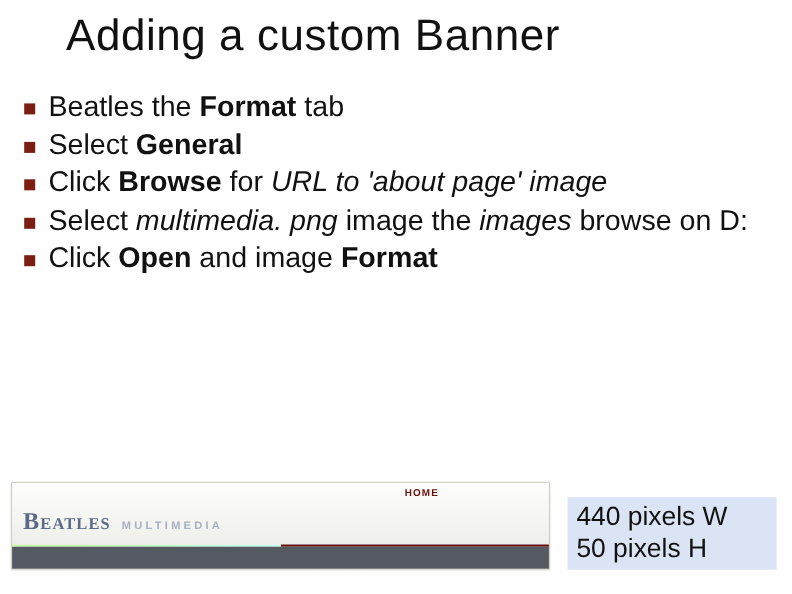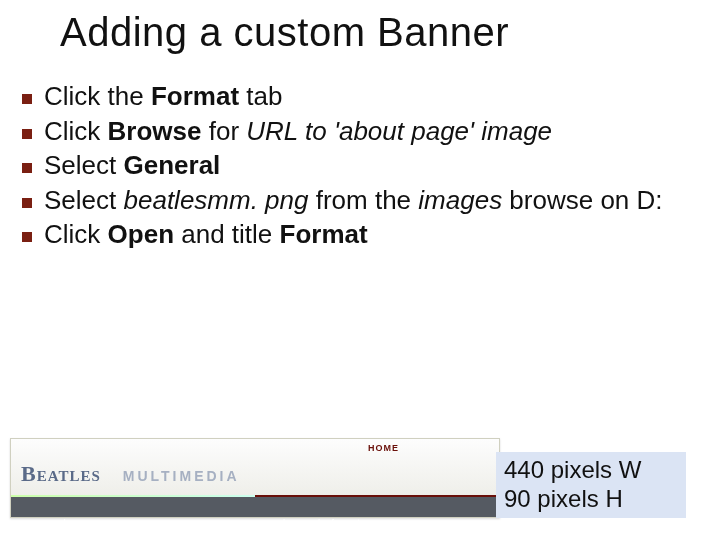--- a/index.html
+++ b/index.html
@@ -85,48 +85,48 @@
     color: #6a100a;
     font-weight: 700;
     letter-spacing: 1px;
   }
   .footer-img .logo {
     position: absolute;
     left: 10px;
     top: 22px;
     display: flex;
     align-items: baseline;
-    gap: 22px;
+    gap: 10px;
   }
   .footer-img .logo .b {
     font-family: Georgia, 'Times New Roman', serif;
     font-variant: small-caps;
     font-size: 22px;
     letter-spacing: 1px;
     color: #5a6a88;
     font-weight: 700;
   }
   .footer-img .logo .m {
     font-family: Verdana, Geneva, sans-serif;
-    font-size: 14px;
+    font-size: 10px;
     letter-spacing: 3px;
     color: #a6b0c2;
     text-transform: uppercase;
     font-weight: 700;
   }
   .footer-img .thin-bar {
     position: absolute;
     left: 0; right: 0;
     bottom: 20px;
     height: 2px;
     background: linear-gradient(90deg, #cfa 0%, #cfe 50%, #6a100a 50%, #6a100a 100%);
   }
   .dim-box {
     position: absolute;
-    right: 34px;
+    right: 14px;
     bottom: 22px;
     width: 190px;
     height: 66px;
     background: #dbe4f4;
     box-sizing: border-box;
     padding: 4px 8px;
     font-size: 24px;
     line-height: 1.2;
     color: #111;
   }
@@ -134,52 +134,52 @@
 </head>
 <body>
 
 <div class="slide">
 
   <div class="title">Adding a custom Banner</div>
 
   <div class="body">
 
     <div class="li">
-      <span class="bullet"></span><span>Click the </span><span class="bold">Format</span><span> tab</span>
+      <span class="bullet"></span><span>Beatles the </span><span class="bold">Format</span><span> tab</span>
+    </div>
+
+    <div class="li">
+      <span class="bullet"></span><span>Select </span><span class="bold">General</span>
     </div>
 
     <div class="li">
       <span class="bullet"></span><span>Click </span><span class="bold">Browse</span><span> for </span><span class="ital">URL to 'about page' image</span>
     </div>
 
     <div class="li">
-      <span class="bullet"></span><span>Select </span><span class="bold">General</span>
+      <span class="bullet"></span><span>Select </span><span class="ital">multimedia. png</span><span> image the </span><span class="ital">images</span><span> browse on D:</span>
     </div>
 
     <div class="li">
-      <span class="bullet"></span><span>Select </span><span class="ital">beatlesmm. png</span><span> from the </span><span class="ital">images</span><span> browse on D:</span>
-    </div>
-
-    <div class="li">
-      <span class="bullet"></span><span>Click </span><span class="bold">Open</span><span> and title </span><span class="bold">Format</span>
+      <span class="bullet"></span><span>Click </span><span class="bold">Open</span><span> and image </span><span class="bold">Format</span>
     </div>
 
   </div>
 
   <div class="footer-img">
     <div class="home">HOME</div>
     <div class="logo">
       <span class="b">Beatles</span>
       <span class="m">multimedia</span>
     </div>
     <div class="thin-bar"></div>
     <div class="nav">
       <span>search</span>
       <span>browse by format</span>
     </div>
   </div>
 
   <div class="dim-box">
     <div>440 pixels W</div>
-    <div>90 pixels H</div>
+    <div>50 pixels H</div>
   </div>
 
 </div>
 
 </body></html>

